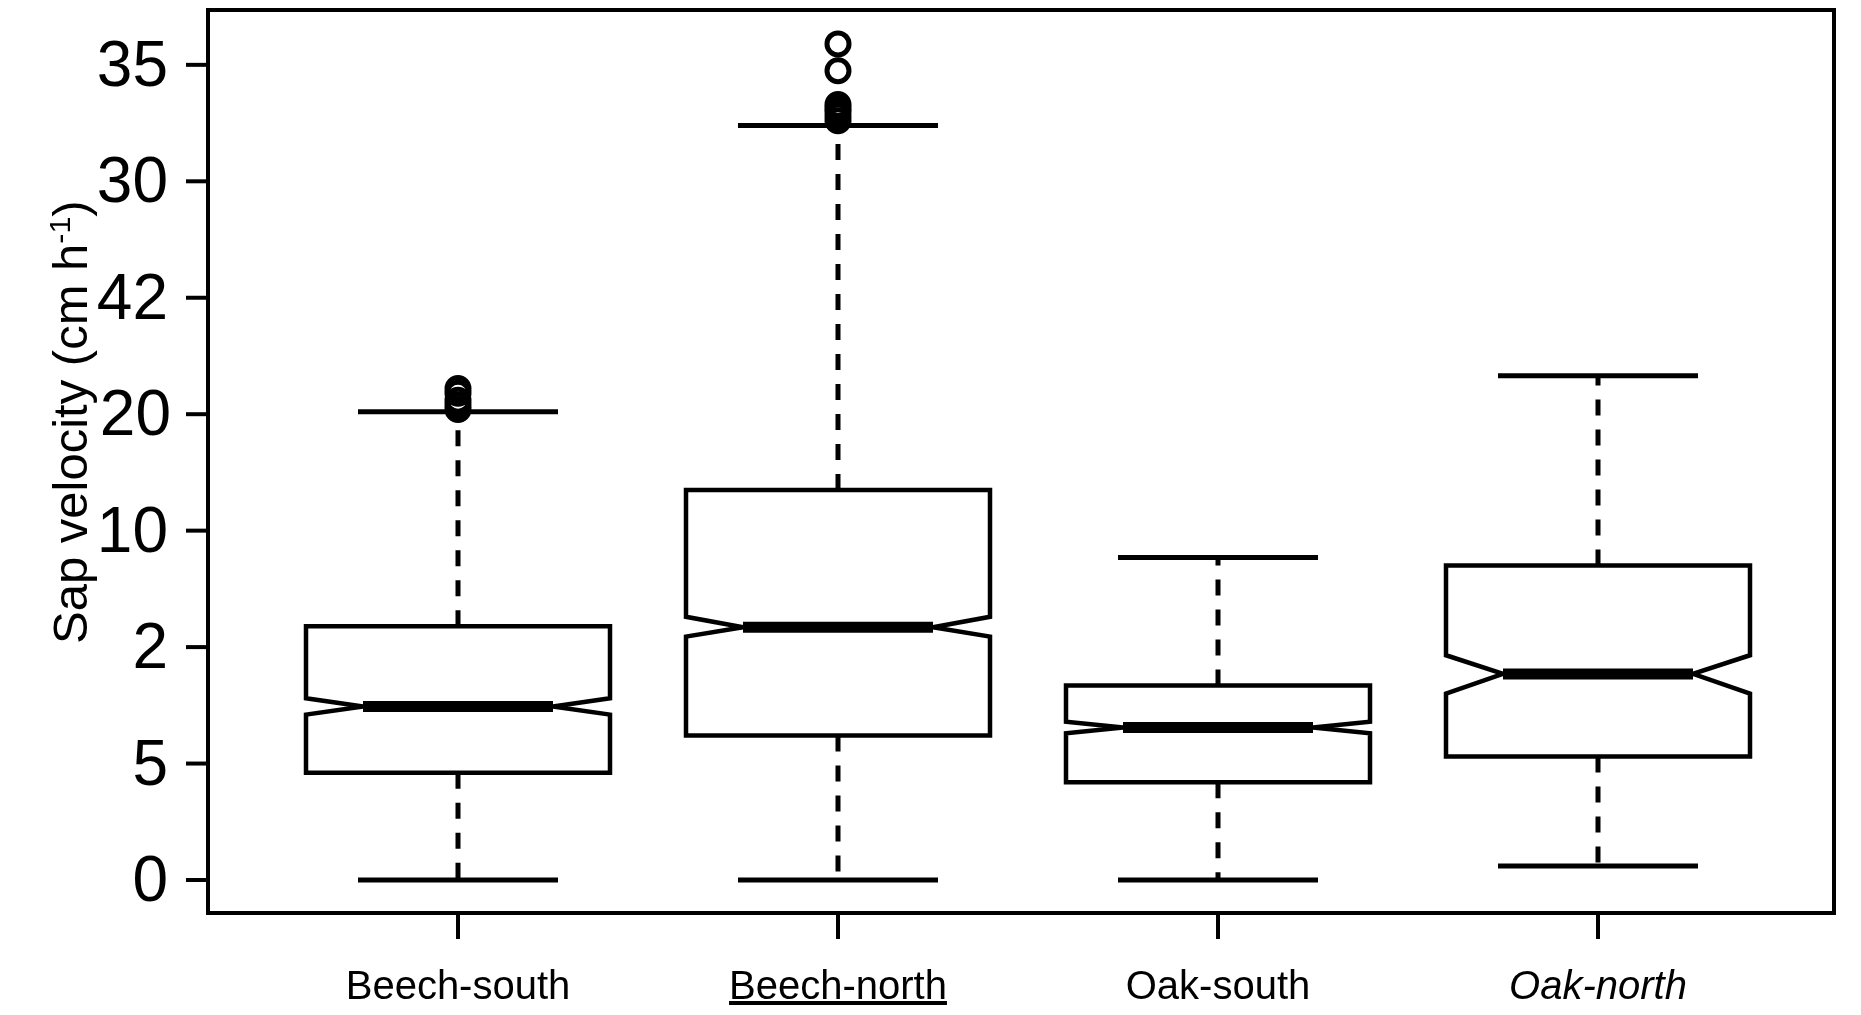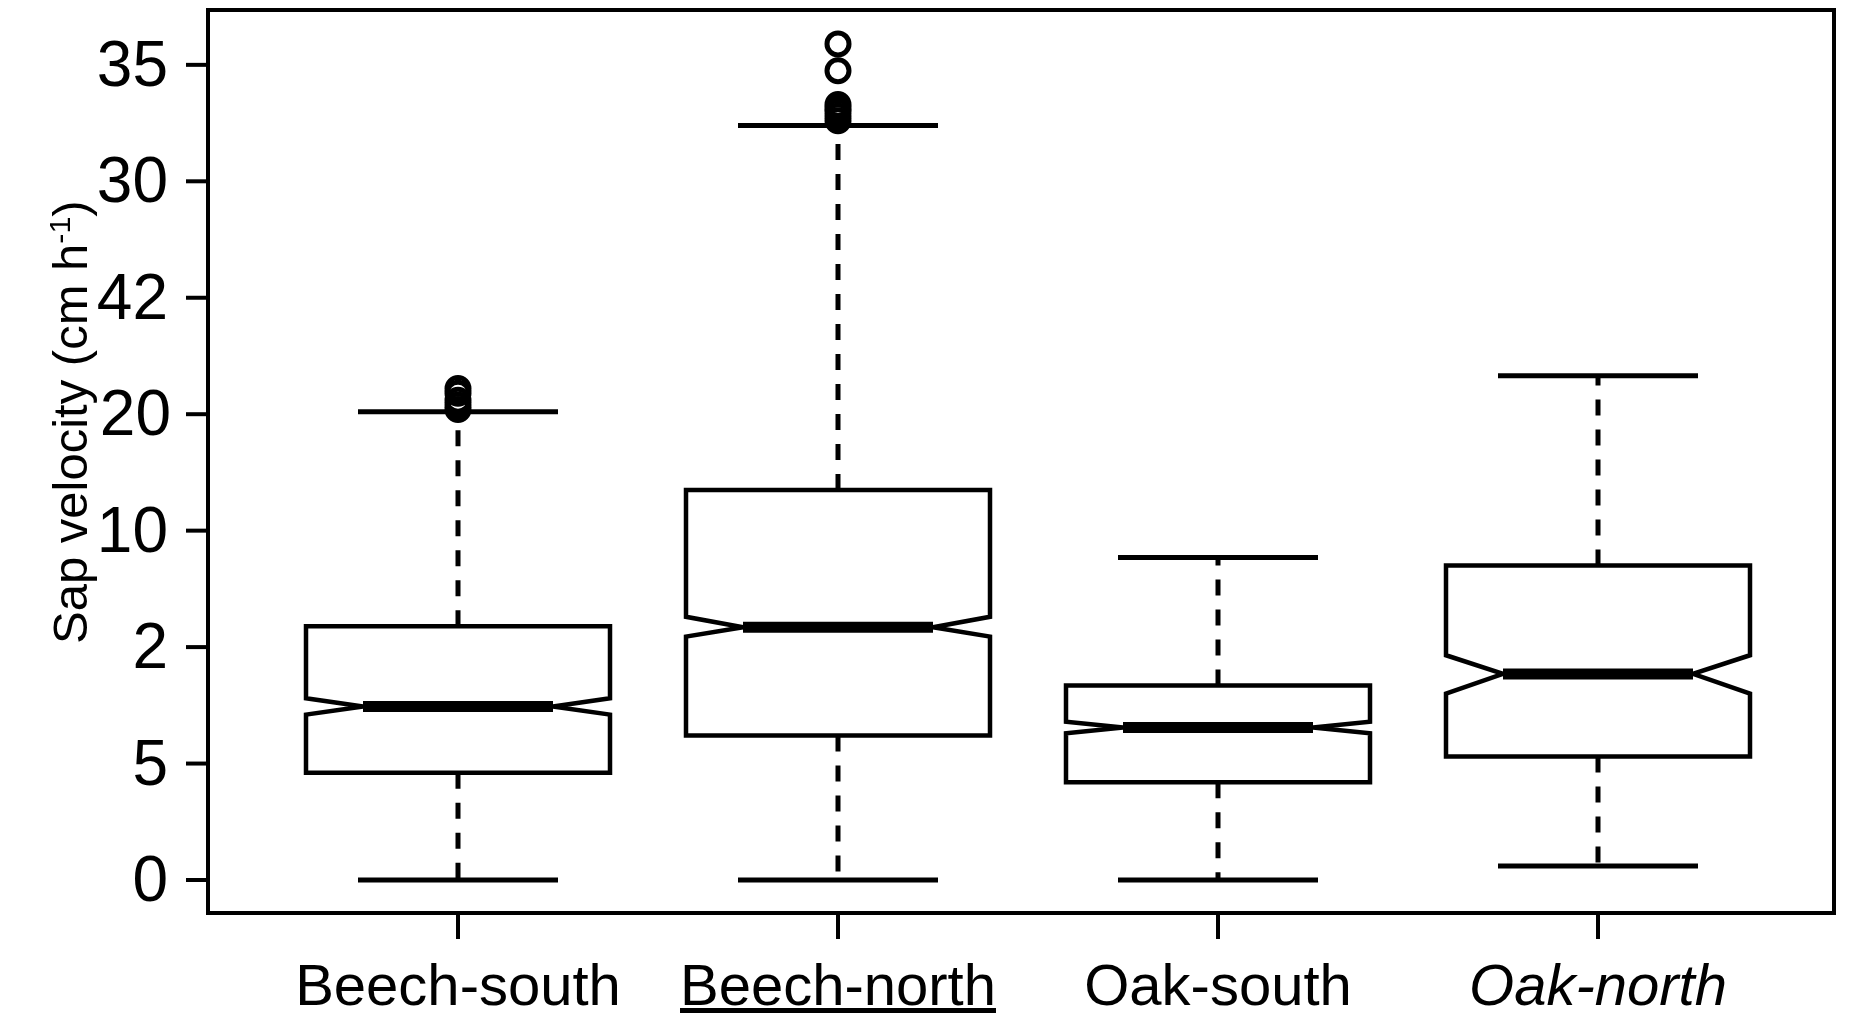--- a/index.html
+++ b/index.html
@@ -8,21 +8,21 @@
   #ylabel{
     position:absolute;
     left:-310px; top:394px;
     width:760px; text-align:center;
     transform:rotate(-90deg);
     font-size:49px; letter-spacing:0px;
     white-space:nowrap;
   }
   #ylabel sup{font-size:0.62em;vertical-align:super;}
   .ytick-label{position:absolute;text-align:right;font-size:64px;line-height:50px;width:110px;}
-  .xtick-label{position:absolute;text-align:center;font-size:58px;line-height:56px;}
+  .xtick-label{position:absolute;text-align:center;font-size:40px;line-height:56px;}
   svg{position:absolute;left:0;top:0;}
 </style>
 </head>
 <body>
 
 <div id="stage">
 
   <div id="ylabel">
     <span>Sap velocity (cm h</span><sup>-1</sup><span>)</span>
   </div>

